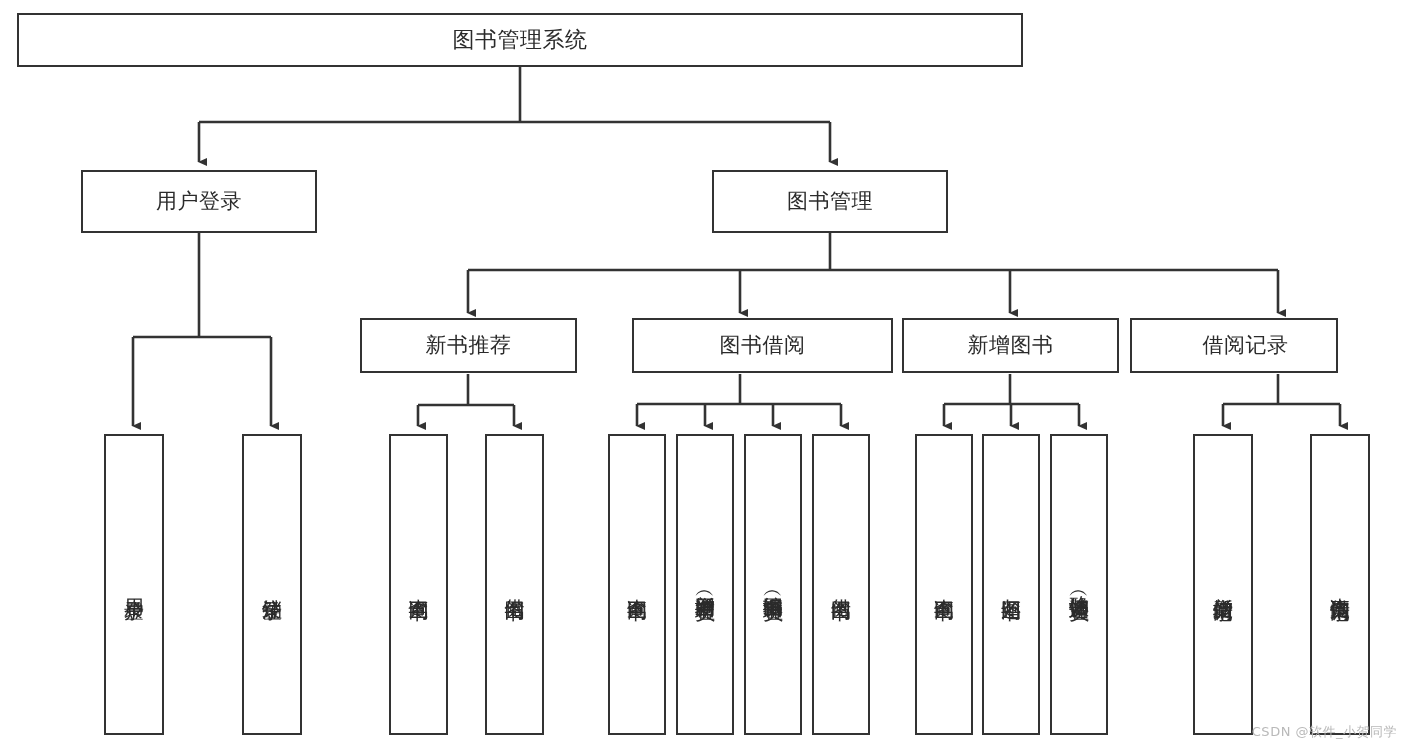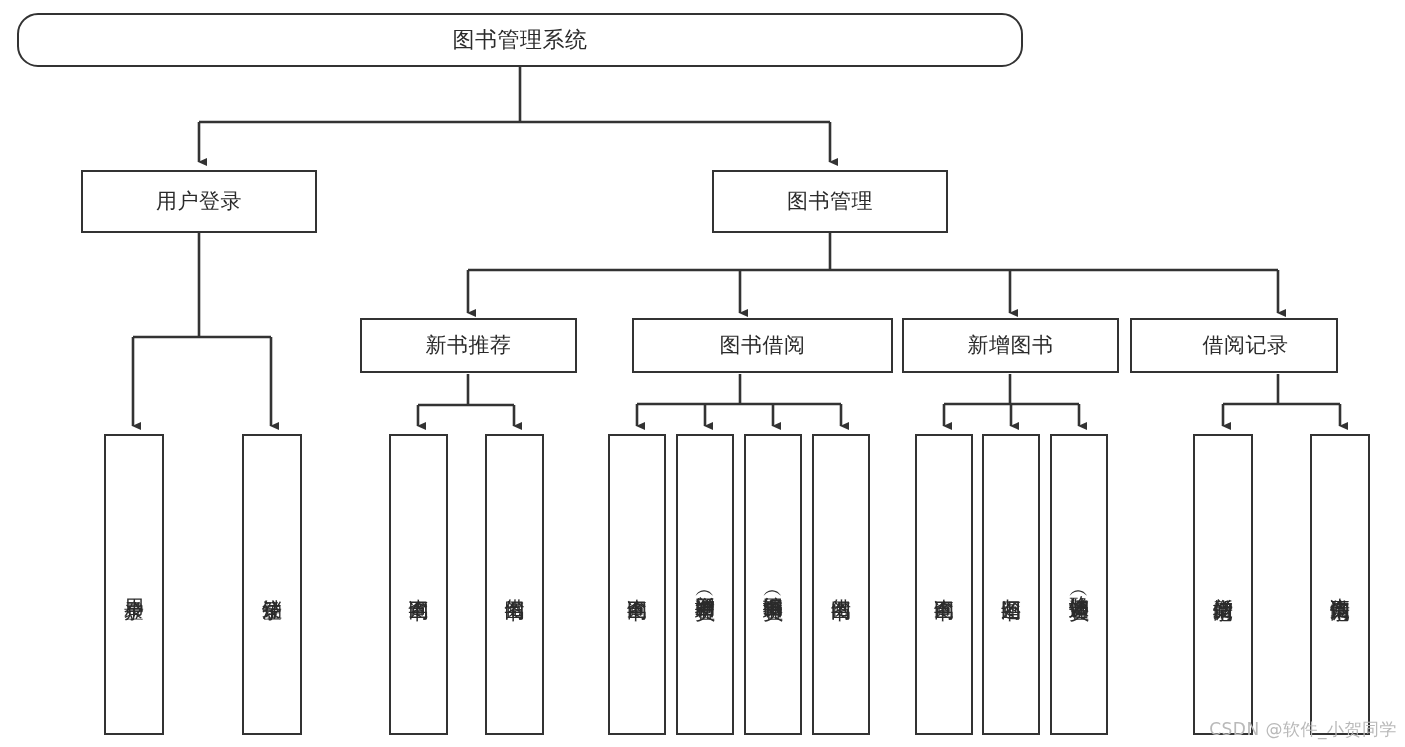--- a/index.html
+++ b/index.html
@@ -56,21 +56,21 @@
     text-orientation: upright;
     white-space: nowrap;
   }
   .node.root {
     font-size: 22px;
   }
   #watermark {
     position: absolute;
     right: 8px;
     bottom: 6px;
-    font-size: 17px;
+    font-size: 13px;
     color: #b9b9b9;
     letter-spacing: 0.5px;
     white-space: nowrap;
   }
 </style>
 </head>
 <body>
 
 <div id="diagram-root">
 
@@ -120,21 +120,21 @@
       <path d="M1011,404 L1011,426" marker-end="url(#arrow)"></path>
       <path d="M1079,404 L1079,426" marker-end="url(#arrow)"></path>
 
       <path d="M1278,374 L1278,404"></path>
       <path d="M1223,404 L1340,404"></path>
       <path d="M1223,404 L1223,426" marker-end="url(#arrow)"></path>
       <path d="M1340,404 L1340,426" marker-end="url(#arrow)"></path>
     </g>
   </svg>
 
-  <div class="node horizontal root" style="left:17px; top:13px; width:1006px; height:54px;border-radius:21px;">
+  <div class="node horizontal root" style="left:17px; top:13px; width:1006px; height:54px;">
     <span>图书管理系统</span>
   </div>
 
   <div class="node horizontal" style="left:81px; top:170px; width:236px; height:63px;">
     <span>用户登录</span>
   </div>
 
   <div class="node horizontal" style="left:360px; top:318px; width:217px; height:55px;">
     <span>新书推荐</span>
   </div>

